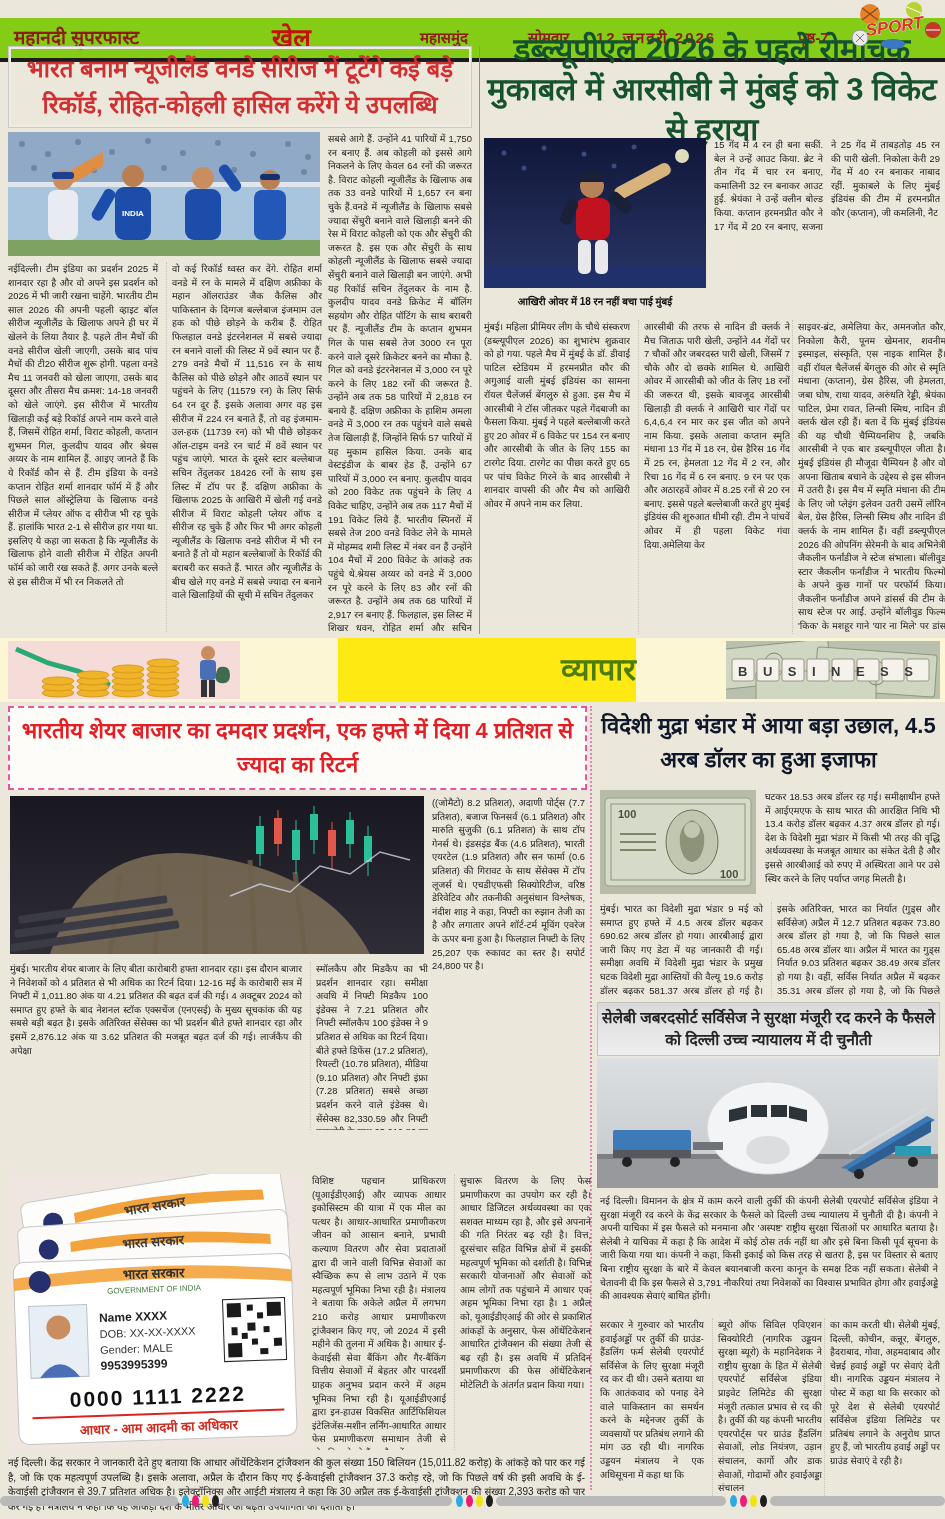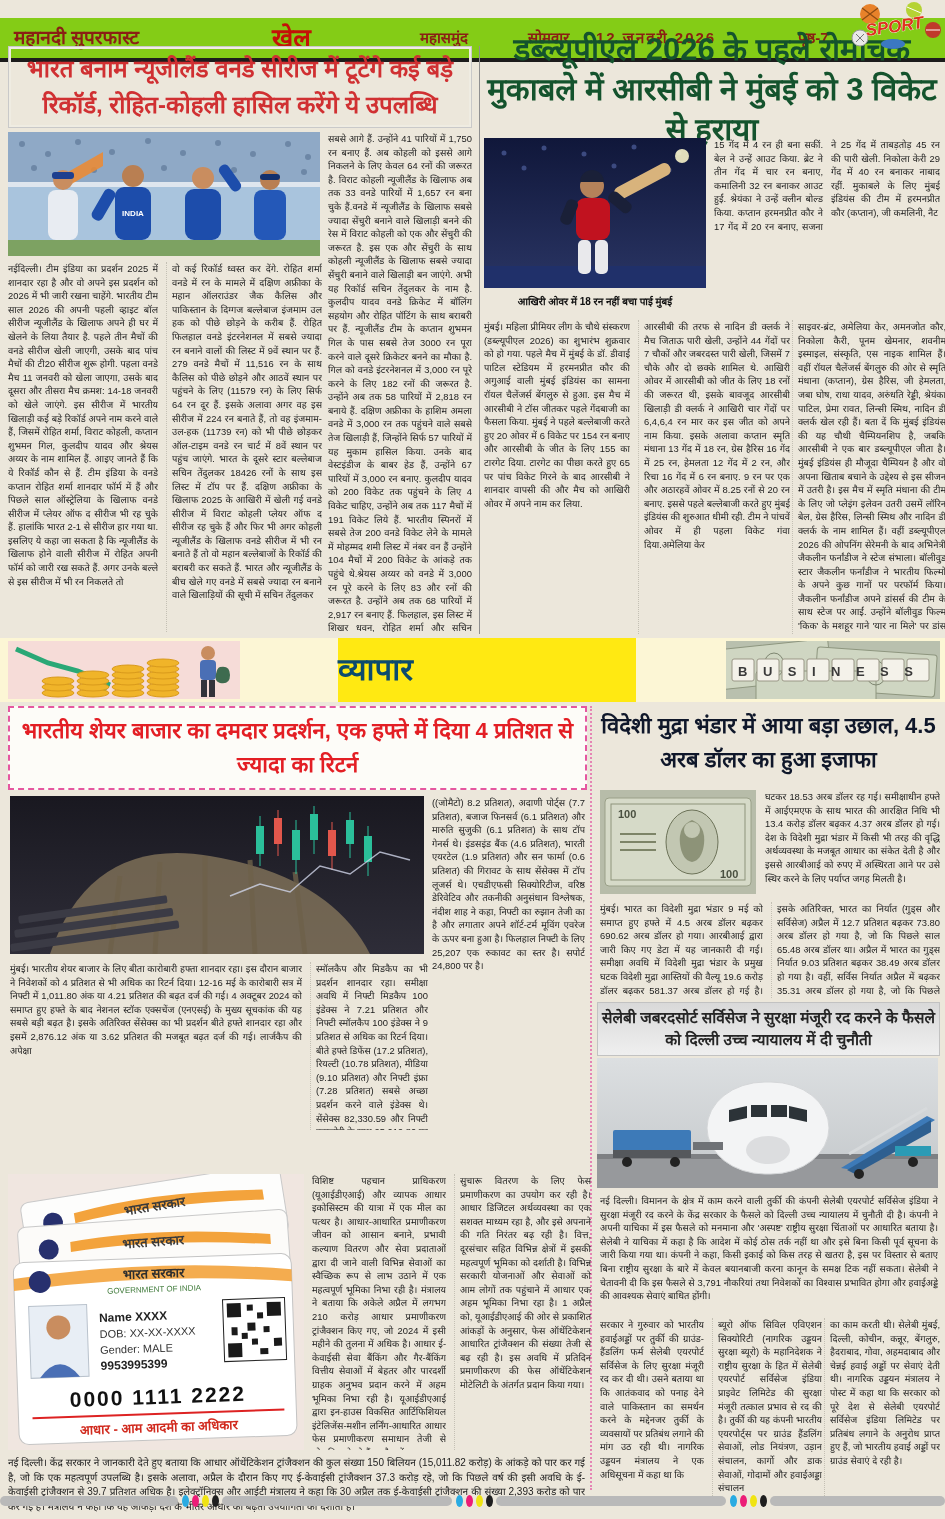--- a/index.html
+++ b/index.html
@@ -20,21 +20,21 @@
   .caption{font-weight:bold;font-size:10px;color:#111;text-align:center;position:absolute;overflow:hidden;}
   
   #sp-left{position:absolute;left:8px;top:46px;width:464px;height:588px;}
   #sp-left-headline{position:absolute;left:0;top:0;width:462px;height:80px;border:1px solid #c9c9c9;box-shadow:0 0 0 2px #efece2 inset;display:flex;align-items:center;justify-content:center;text-align:center;color:#d03032;font-size:24px;line-height:36px;font-weight:bold;}
   #sp-divider{position:absolute;left:479px;top:46px;height:588px;border-left:1px solid #8f8f8f;}
   
   #sp-right{position:absolute;left:484px;top:46px;width:456px;height:588px;}
   #sp-right-headline{position:absolute;left:0;top:0;width:456px;height:88px;display:flex;align-items:center;justify-content:center;text-align:center;color:#14532d;font-size:31px;line-height:40px;font-weight:bold;}
   
   #band{position:absolute;left:0;top:638px;width:945px;height:64px;background:#fcf6d5;}
-  #band-label{position:absolute;left:338px;top:0;width:298px;height:64px;background:#ffe912;color:#0c4a6e;font-size:31px;font-weight:bold;text-align:left;line-height:64px;}
+  #band-label{position:absolute;left:338px;top:0;width:298px;height:64px;background:#ffe912;color:#4d7c0f;font-size:31px;font-weight:bold;text-align:right;line-height:64px;}
   
   #bz-left{position:absolute;left:8px;top:706px;width:579px;height:424px;}
   #bz-left-headline{position:absolute;left:0;top:0;width:575px;height:80px;border:2px dashed #e557a0;background:#fdfcf8;display:flex;align-items:center;justify-content:center;text-align:center;color:#e31e24;font-size:22px;line-height:34px;font-weight:bold;}
   
   #bz-divider{position:absolute;left:590px;top:706px;height:784px;border-left:2px dotted #e584b4;}
   #bz-right{position:absolute;left:595px;top:706px;width:345px;height:804px;}
   #bz-right-headline{position:absolute;left:2px;top:0;width:343px;height:74px;display:flex;align-items:center;justify-content:center;text-align:center;color:#0f172a;font-size:22px;line-height:34px;font-weight:bold;}
   #celebi-headline{position:absolute;left:2px;top:296px;width:341px;height:52px;background:linear-gradient(#d9d9d9,#efefef);border:1px solid #c2c2c2;display:flex;align-items:center;justify-content:center;text-align:center;color:#262626;font-size:15.5px;line-height:22px;font-weight:bold;}
   
   #ad{position:absolute;left:8px;top:1136px;width:579px;height:352px;}

